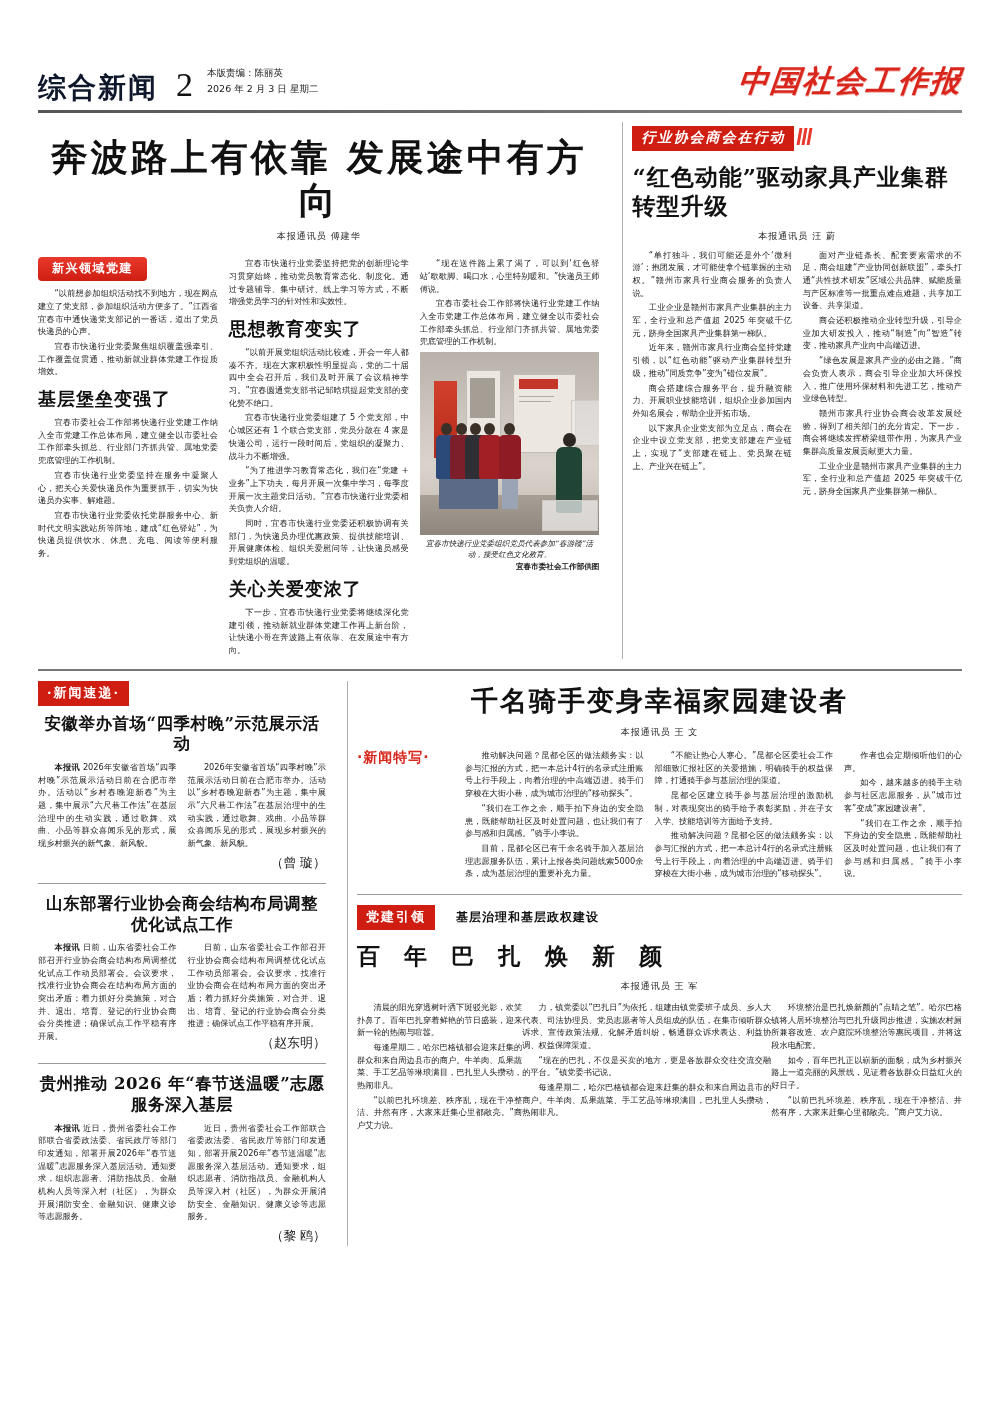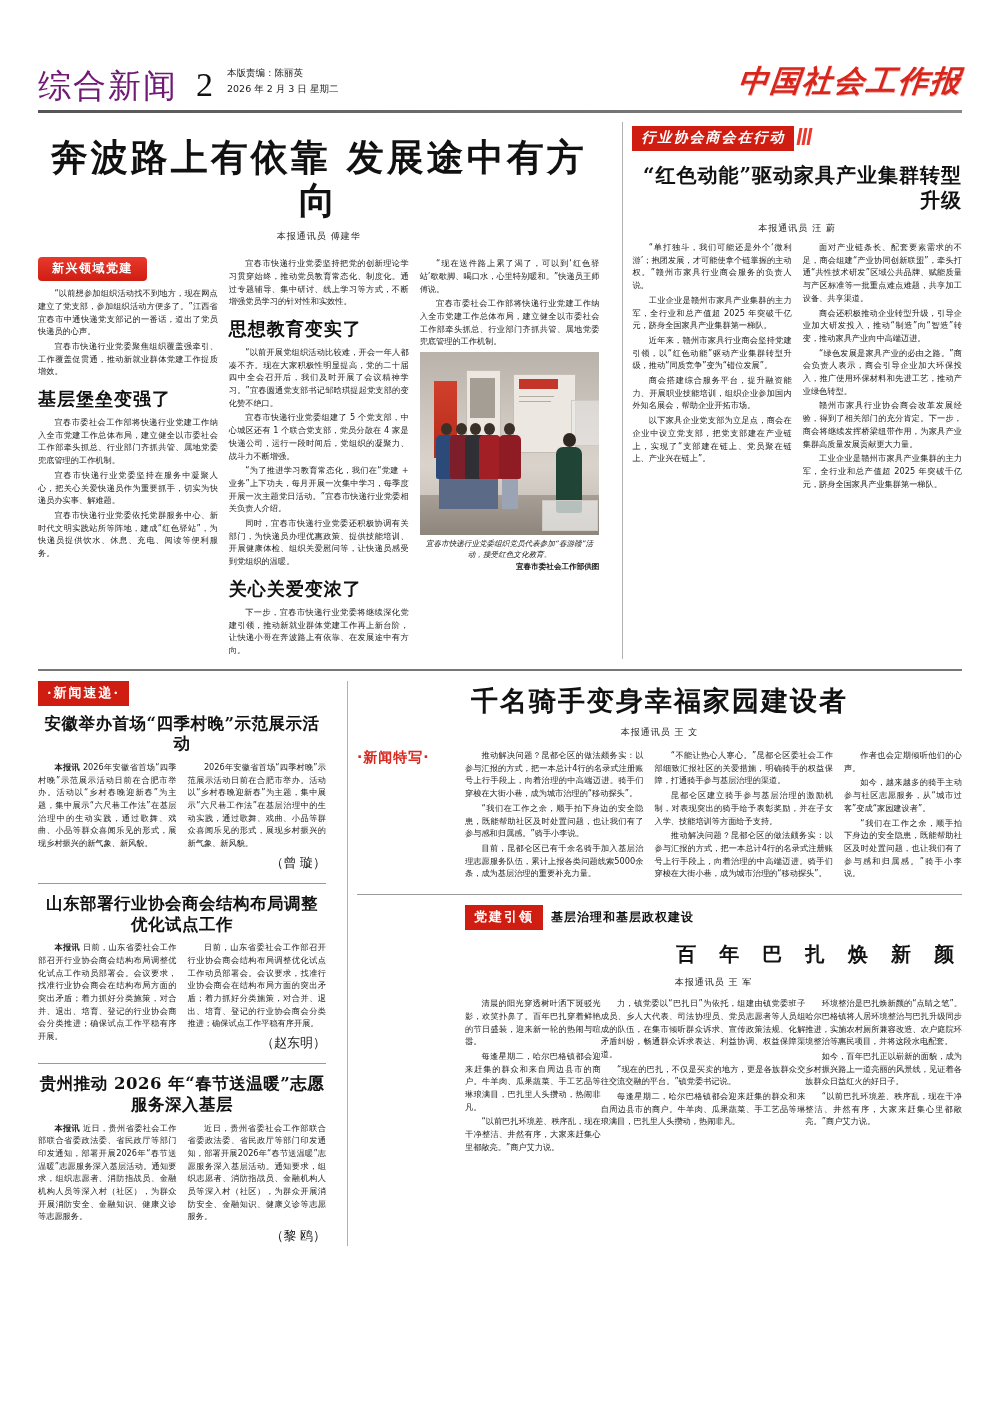--- a/index.html
+++ b/index.html
@@ -9,49 +9,49 @@
     font-family:"Liberation Serif","DejaVu Serif",serif;
     color:#111;
     position:relative;
     overflow:hidden;
   }
   .page{width:1000px;height:1410px;position:relative;box-sizing:border-box;padding:0 38px;}
 
   
   .masthead{display:flex;align-items:flex-end;justify-content:space-between;padding-top:40px;height:62px;}
   .mast-left{display:flex;align-items:flex-end;gap:14px;}
-  .mast-title{font-family:"DejaVu Sans","Liberation Sans",sans-serif;font-weight:normal;font-size:33px;letter-spacing:2px;line-height:1;color:#701a75;}
+  .mast-title{font-family:"DejaVu Sans","Liberation Sans",sans-serif;font-weight:bold;font-size:28px;letter-spacing:2px;line-height:1;color:#0f172a;}
   .mast-pageno{font-family:"Liberation Serif",serif;font-size:34px;font-weight:normal;line-height:1;padding-left:4px;}
   .mast-meta{font-family:"DejaVu Sans","Liberation Sans",sans-serif;font-size:9.5px;line-height:1.75;color:#1a1a1a;padding-bottom:4px;}
   .mast-meta div{white-space:nowrap;}
   .nameplate{font-family:"Liberation Serif","DejaVu Serif",serif;font-size:30px;font-weight:bold;color:#d8261c;font-style:italic;letter-spacing:2px;transform:skewX(-6deg);line-height:1;padding-bottom:6px;text-shadow:0.5px 0.5px 0 rgba(216,38,28,.4);}
 
   .rule-main{height:3px;background:linear-gradient(to right,#555,#888);margin-top:8px;}
 
   
   .col-text{font-size:8.2px;line-height:1.55;text-align:justify;color:#1c1c1c;
             font-family:"DejaVu Sans","Liberation Sans",sans-serif;}
   .col-text p{margin:0 0 2px 0;text-indent:2em;}
   .lead-tag{font-weight:bold;}
 
   .headline-xl{font-family:"DejaVu Serif","Liberation Serif",serif;font-weight:bold;font-size:37px;letter-spacing:3px;text-align:center;line-height:1.15;color:#111;}
   .headline-lg{font-family:"DejaVu Serif","Liberation Serif",serif;font-weight:bold;font-size:27px;letter-spacing:2px;text-align:center;line-height:1.2;color:#111;}
-  .headline-md{font-family:"DejaVu Serif","Liberation Serif",serif;font-weight:bold;font-size:20px;letter-spacing:1px;text-align:right;line-height:1.25;color:#111;}
+  .headline-md{font-family:"DejaVu Serif","Liberation Serif",serif;font-weight:bold;font-size:23px;letter-spacing:1px;text-align:left;line-height:1.25;color:#111;}
   .headline-sm{font-family:"DejaVu Serif","Liberation Serif",serif;font-weight:bold;font-size:16.5px;letter-spacing:.5px;text-align:center;line-height:1.25;color:#111;}
   .byline{font-family:"DejaVu Sans","Liberation Sans",sans-serif;font-size:9px;text-align:center;margin-top:9px;color:#222;letter-spacing:1px;}
   .subhead{font-family:"DejaVu Sans","Liberation Sans",sans-serif;font-weight:bold;font-size:18px;margin:9px 0 5px;letter-spacing:1px;color:#111;}
 
   
   .badge-round{display:inline-block;background:linear-gradient(to bottom,#e8392c,#cf1d12);color:#fff;font-family:"DejaVu Sans","Liberation Sans",sans-serif;font-weight:bold;font-size:12px;letter-spacing:1.5px;padding:3px 14px 4px;border-radius:4px;}
   .badge-sq{display:inline-block;background:#cf1d12;color:#fff;font-family:"DejaVu Serif","Liberation Serif",serif;font-weight:bold;font-size:14px;letter-spacing:2px;padding:3px 9px 4px;font-style:italic;}
   .badge-bars{display:inline-block;vertical-align:middle;margin-left:4px;}
   .badge-bars i{display:inline-block;width:3px;height:17px;background:#e8392c;margin-right:2px;transform:skewX(-10deg);}
   .tag-red{color:#d8261c;font-family:"DejaVu Sans","Liberation Sans",sans-serif;font-weight:bold;font-size:14px;letter-spacing:1px;}
   .banner-row{display:flex;align-items:center;gap:0;}
-  .banner-sub{font-family:"DejaVu Sans","Liberation Sans",sans-serif;font-weight:bold;font-size:12px;letter-spacing:1px;color:#111;padding-left:8px;}
+  .banner-sub{font-family:"DejaVu Sans","Liberation Sans",sans-serif;font-weight:bold;font-size:12px;letter-spacing:1px;color:#111;padding-left:21px;}
 
   
   .zone-top{display:flex;gap:0;margin-top:9px;}
   .zone-left{width:600px;padding-right:14px;box-sizing:border-box;}
   .vdiv{width:1px;background:#b0b0b0;margin:0 9px;}
   .zone-right{width:344px;}
 
   .cols3{display:flex;gap:11px;margin-top:8px;}
   .cols3>div{flex:1;}
   .cols2{display:flex;gap:11px;margin-top:6px;}
@@ -304,21 +304,21 @@
           <div class="col-text">
             <p>作者也会定期倾听他们的心声。</p>
             <p>如今，越来越多的骑手主动参与社区志愿服务，从“城市过客”变成“家园建设者”。</p>
             <p>“我们在工作之余，顺手拍下身边的安全隐患，既能帮助社区及时处置问题，也让我们有了参与感和归属感。”骑手小李说。</p>
           </div>
         </div>
       </div>
 
       <div class="hdiv" style="margin:12px 0 10px;"></div>
 
-      <div style="display:flex;">
+      <div style="display:flex;flex-direction:column;">
         <div style="width:108px;padding-right:10px;box-sizing:border-box;"></div>
         <div style="flex:1;">
           <div class="banner-row">
             <span class="badge-sq" style="font-style:normal;font-size:13px;">党建引领</span>
             <span class="banner-sub">基层治理和基层政权建设</span>
           </div>
           <div class="headline-md" style="margin-top:12px;letter-spacing:8px;">百 年 巴 扎 焕 新 颜</div>
           <div class="byline">本报通讯员   王  军</div>
           <div style="display:flex;margin-top:8px;">
             <div class="col-text">

